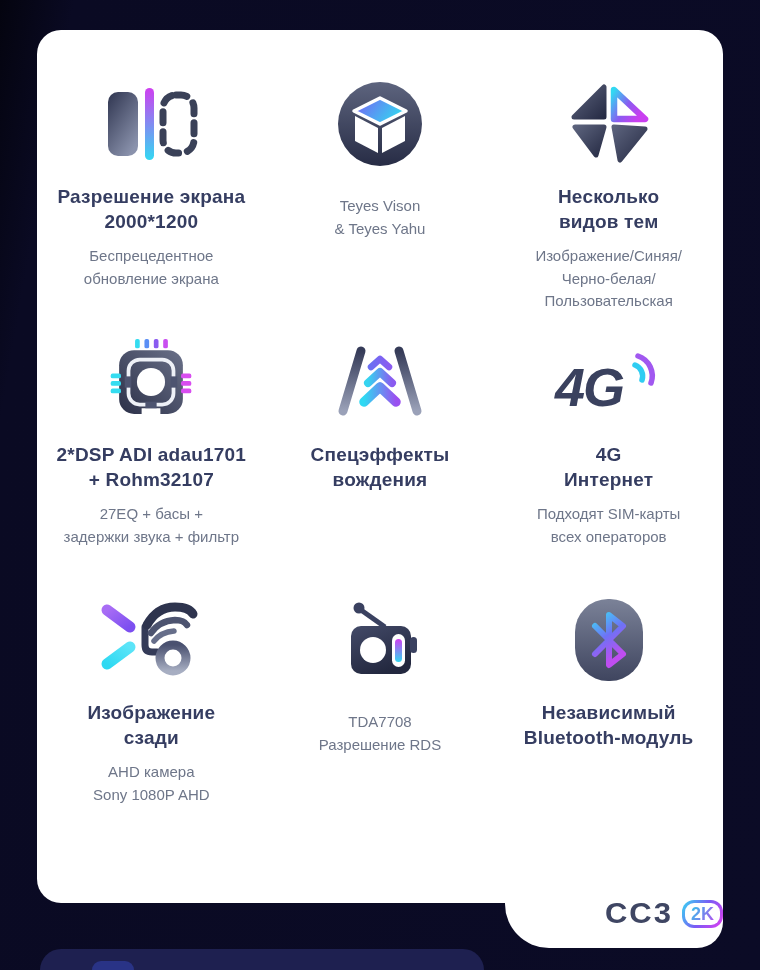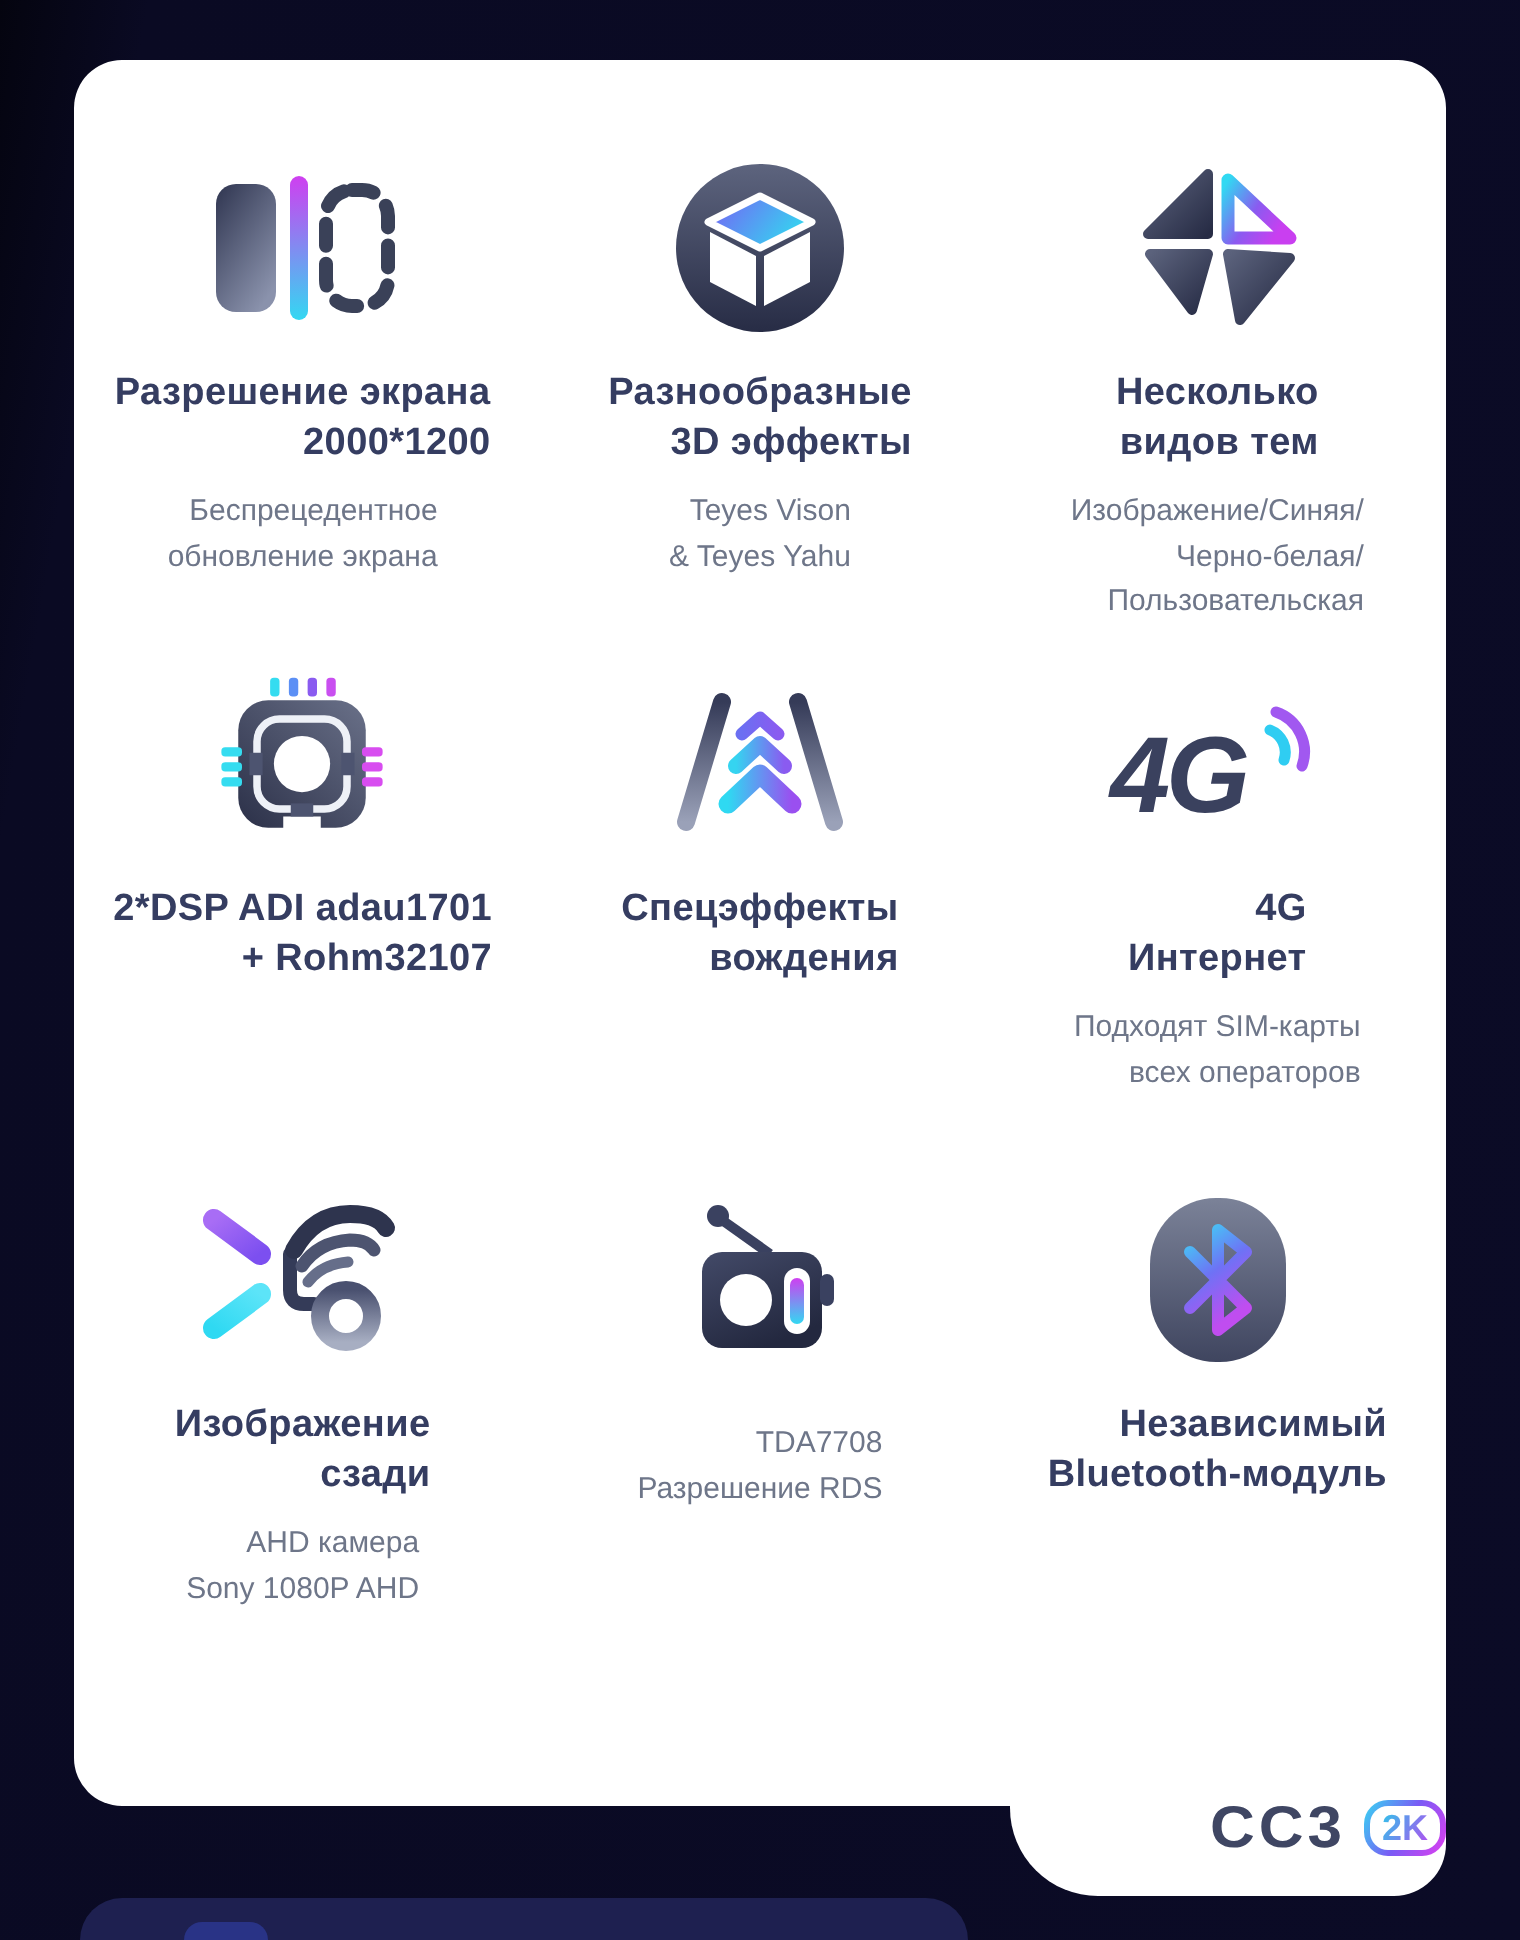--- a/index.html
+++ b/index.html
@@ -14,21 +14,21 @@
     background:#ffffff; border-radius:24px;
   }
   .card-tab {
     position:absolute; left:505px; top:860px; width:218px; height:88px;
     background:#ffffff; border-radius:0 0 26px 44px;
   }
   .grid {
     position:absolute; left:37px; top:78px; width:686px;
     display:grid; grid-template-columns:repeat(3,1fr); grid-auto-rows:258px;
   }
-  .cell { display:flex; flex-direction:column; align-items:center; text-align:right; padding:0 6px; }
+  .cell { display:flex; flex-direction:column; align-items:center; text-align:center; padding:0 6px; }
   .icon-slot { height:92px; display:flex; align-items:center; justify-content:center; margin-bottom:14px; }
   .f-title {
     font-size:19px; font-weight:bold; color:#353d61; line-height:1.32;
     white-space:pre-line; letter-spacing:.2px;
   }
   .f-sub {
     margin-top:11px; font-size:15px; color:#6e7689; line-height:1.5; white-space:pre-line;
   }
   .logo-row {
     position:absolute; left:505px; top:898px; width:218px;
@@ -101,22 +101,20 @@
             <stop offset="0" stop-color="#7a5cf5"></stop>
               <stop offset="1" stop-color="#35d4f0"></stop>
           </linearGradient>
         </defs>
         <circle cx="44" cy="44" r="42" fill="url(#g2a)"></circle>
         <polygon points="44,18 70,31 44,44 18,31" fill="url(#g2b)" stroke="#ffffff" stroke-width="3.5" stroke-linejoin="round"></polygon>
         <polygon points="19,36 42,48 42,73 19,61" fill="#ffffff"></polygon>
         <polygon points="69,36 46,48 46,73 69,61" fill="#ffffff"></polygon>
       </svg>
     </div>
-    <div class="f-title">Разнообразные
-3D эффекты</div>
     <div class="f-sub">Teyes Vison
 &amp; Teyes Yahu</div>
   </div>
 
   <div class="cell">
     <div class="icon-slot">
       <svg width="90" height="86" viewBox="0 0 90 86">
         <defs>
           <linearGradient id="g3a" x1="0" y1="0" x2="1" y2="1">
             <stop offset="0" stop-color="#5b627c"></stop>
@@ -164,20 +162,22 @@
         <rect x="5" y="39" width="11" height="5" rx="2" fill="#35dcf0"></rect>
         <rect x="5" y="47" width="11" height="5" rx="2" fill="#35dcf0"></rect>
         <rect x="5" y="55" width="11" height="5" rx="2" fill="#35dcf0"></rect>
         <rect x="80" y="39" width="11" height="5" rx="2" fill="#d84df0"></rect>
         <rect x="80" y="47" width="11" height="5" rx="2" fill="#d84df0"></rect>
         <rect x="80" y="55" width="11" height="5" rx="2" fill="#d84df0"></rect>
       </svg>
     </div>
     <div class="f-title">2*DSP ADI adau1701
 + Rohm32107</div>
+    <div class="f-sub">27EQ + басы +
+задержки звука + фильтр</div>
   </div>
 
   <div class="cell">
     <div class="icon-slot">
       <svg width="96" height="74" viewBox="0 0 96 74">
         <defs>
           <linearGradient id="g5l" x1="0" y1="0" x2="0" y2="1">
             <stop offset="0" stop-color="#353b58"></stop>
               <stop offset="1" stop-color="#9aa1b8"></stop>
           </linearGradient>

